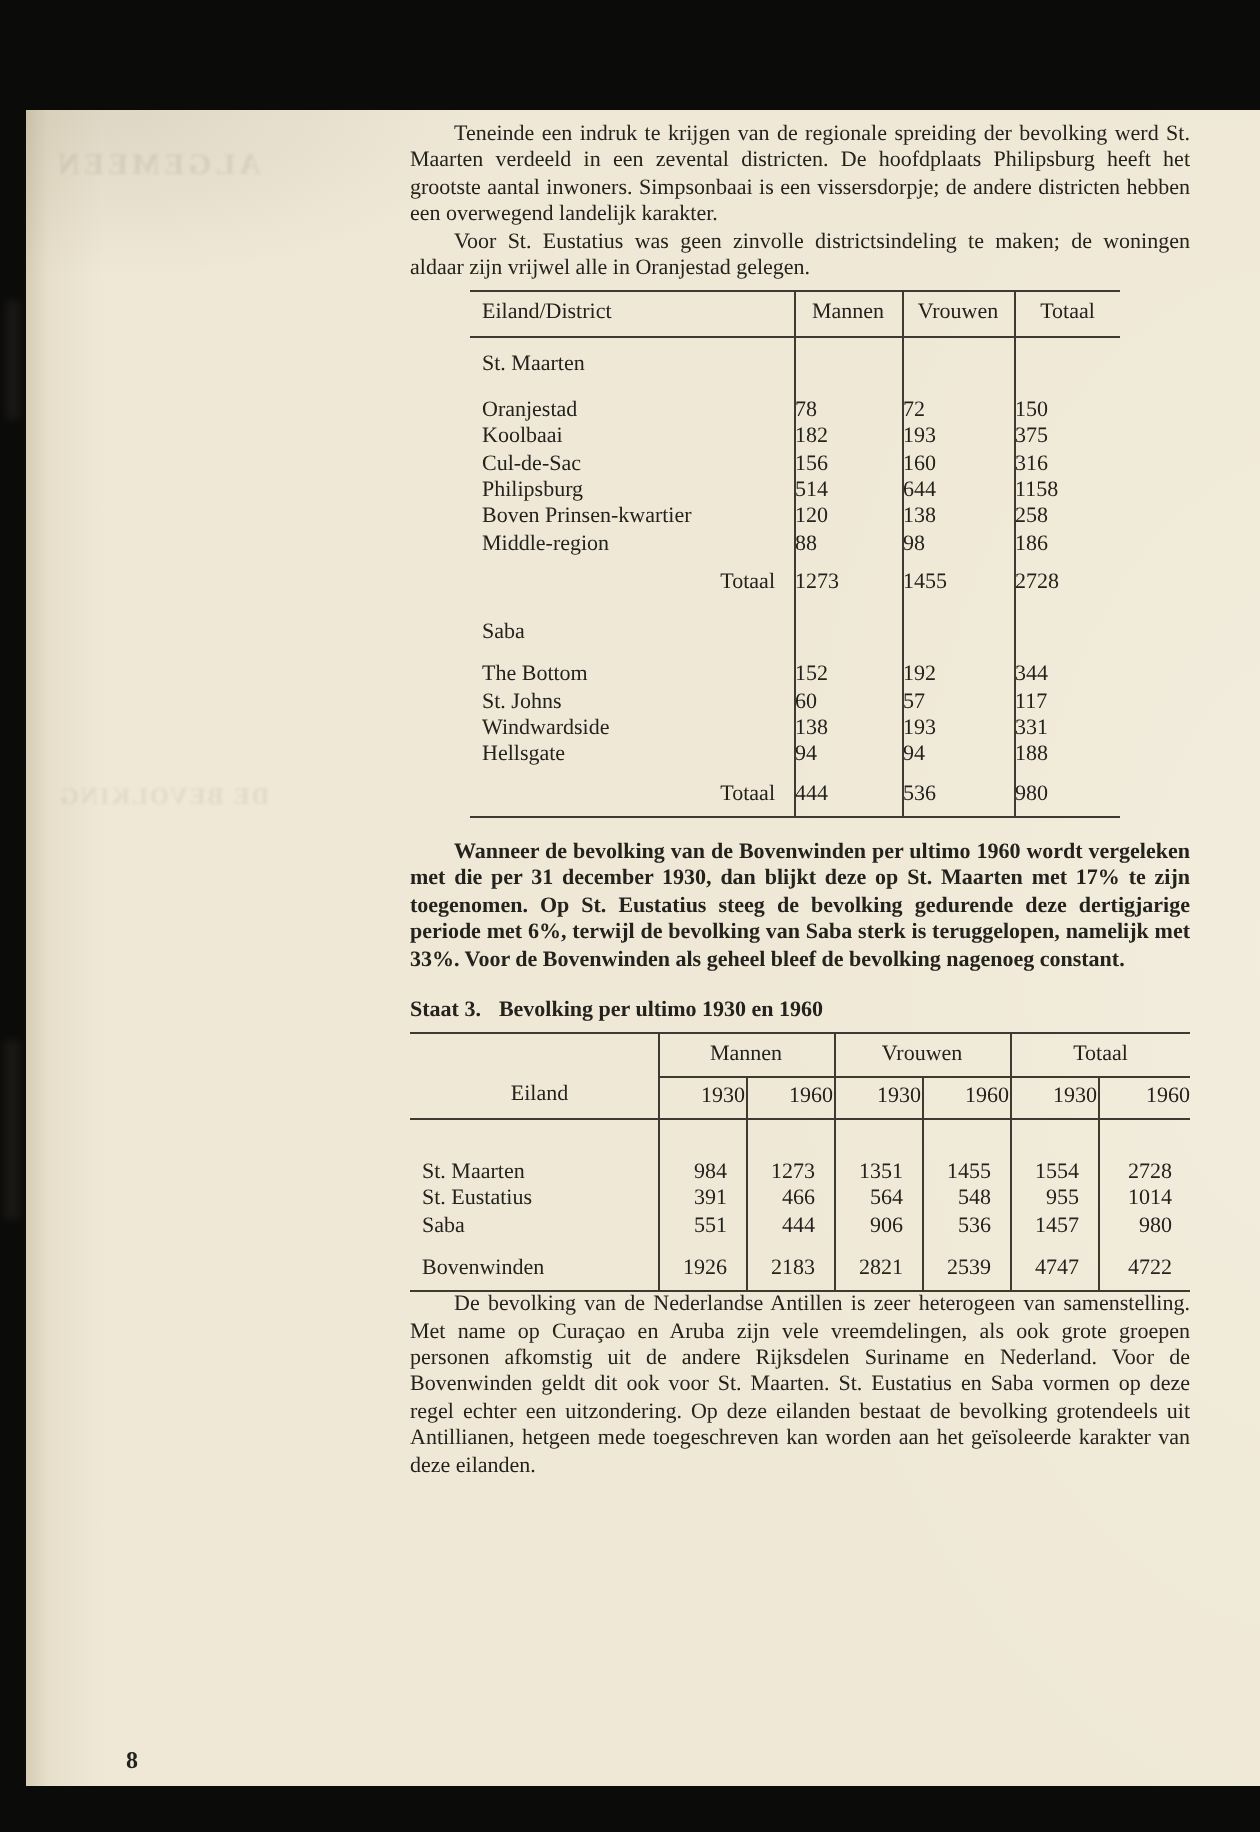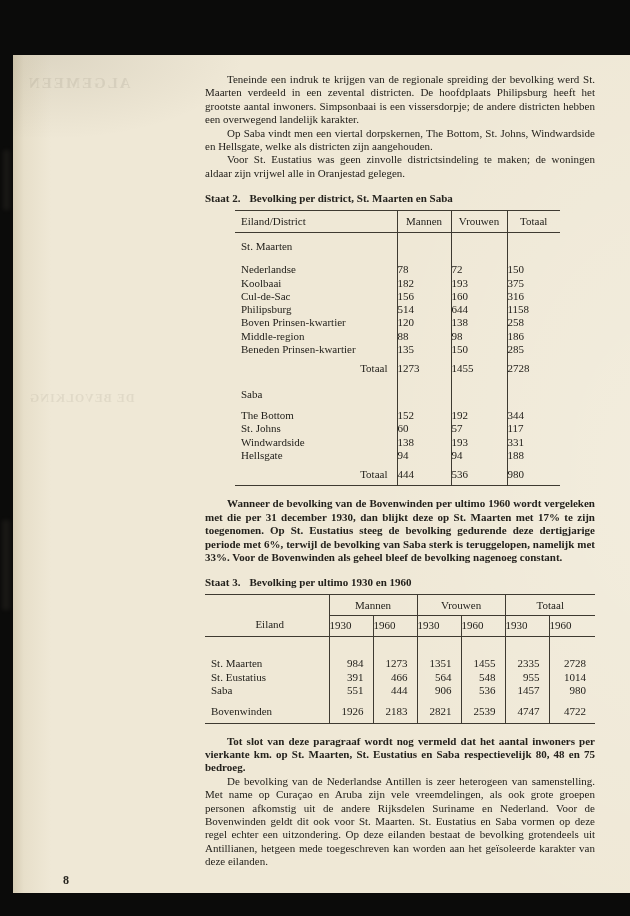--- a/index.html
+++ b/index.html
@@ -23,21 +23,21 @@
       radial-gradient(420px 700px at 105% 50%, rgba(255,255,248,.22), transparent 70%),
       linear-gradient(90deg, #d6cdb5 0px, #e7dfca 11px, #efe8d6 38px);
   }
   .ghost {
     position:absolute; transform:scaleX(-1); color:#57503f; font-weight:bold;
     filter:blur(.7px); white-space:nowrap;
   }
   .g1 { left:14px; top:20px; font-size:15px; letter-spacing:2px; opacity:.10; }
   .g2 { left:16px; top:336px; font-size:12px; letter-spacing:1px; opacity:.09; }
   .content {
-    position:absolute; left:192px; top:18px; width:390px;
+    position:absolute; left:192px; top:6px; width:390px;
     font-size:11px; line-height:13.4px; text-align:justify;
   }
   .bp { text-indent:22px; }
   .mt11 { margin-top:11px;font-weight:bold; }
   .staat-title { font-weight:bold; margin-top:12px; }
   .staat-title .tlabel { display:inline-block; margin-right:9px; }
   .sec-heading { font-weight:bold; text-indent:22px; margin-top:8px; margin-bottom:2px; }
 
   table { border-collapse:collapse; table-layout:fixed; font-size:11px; line-height:13.3px; color:#24221d; }
   .t2 { width:325px; margin:4px 0 0 30px; border-top:1px solid #3e3a31; border-bottom:1px solid #3e3a31; }
@@ -51,44 +51,42 @@
   .dist { padding-left:6px; }
   .tot { text-align:right; padding-right:9px; }
   .sp6 td { padding-top:6px; }
   .sp7 td { padding-top:7px; }
   .sp8 td { padding-top:8px; }
   .sp10 td { padding-top:10px; }
   .sp12 td { padding-top:12px; }
   .pb4 td { padding-bottom:4px; }
   .t3 .grp { border-bottom:1px solid #3e3a31; padding:4px 0 3px; text-align:center; }
   .t3 .eiland { border-bottom:1px solid #3e3a31; text-align:center; vertical-align:bottom; padding:0 0 5px 6px; }
-  .t3 .yr { border-bottom:1px solid #3e3a31; padding:3px 0 4px; text-align:left; }
+  .t3 .yr { border-bottom:1px solid #3e3a31; padding:3px 0 4px; text-align:right; }
   .t3 .fb td { padding-top:20px; }
   .num3 { text-align:right; padding-right:9px; }
   .iland { padding-left:6px; }
   .pageno { position:absolute; left:50px; top:818px; font-weight:bold; font-size:12px; }
 </style>
 </head>
 <body>
 
 <div class="scan">
   <div class="smudge sm1"></div>
   <div class="smudge sm2"></div>
 
   <div class="paper">
     <div class="ghost g1">ALGEMEEN</div>
     <div class="ghost g2">DE BEVOLKING</div>
 
     <div class="content">
 
       <p class="bp">Teneinde een indruk te krijgen van de regionale spreiding der bevolking werd St. Maarten verdeeld in een zevental districten. De hoofdplaats Philipsburg heeft het grootste aantal inwoners. Simpsonbaai is een vissersdorpje; de andere districten hebben een overwegend landelijk karakter.</p>
-      <p class="bp">Op Saba vindt men een viertal dorpskernen, The Bottom, St. Johns, Windwardside en Hellsgate, welke als districten zijn aangehouden.</p>
       <p class="bp">Voor St. Eustatius was geen zinvolle districtsindeling te maken; de woningen aldaar zijn vrijwel alle in Oranjestad gelegen.</p>
 
-      <p class="staat-title"><span class="tlabel">Staat 2.</span><span>Bevolking per district, St. Maarten en Saba</span></p>
 
       <table class="t2">
         <colgroup>
           <col style="width:162px">
             <col style="width:54px">
             <col style="width:56px">
             <col style="width:53px">
         </colgroup>
         <thead>
           <tr>
@@ -99,21 +97,21 @@
           </tr>
         </thead>
         <tbody>
           <tr class="sp7">
             <td class="fc dist">St. Maarten</td>
             <td></td>
             <td></td>
             <td></td>
           </tr>
           <tr class="sp10">
-            <td class="fc dist">Nederlandse</td>
+            <td class="fc dist">Oranjestad</td>
             <td class="num">78</td>
             <td class="num">72</td>
             <td class="num">150</td>
           </tr>
           <tr>
             <td class="fc dist">Koolbaai</td>
             <td class="num">182</td>
             <td class="num">193</td>
             <td class="num">375</td>
           </tr>
@@ -133,26 +131,20 @@
             <td class="fc dist">Boven Prinsen-kwartier</td>
             <td class="num">120</td>
             <td class="num">138</td>
             <td class="num">258</td>
           </tr>
           <tr>
             <td class="fc dist">Middle-region</td>
             <td class="num">88</td>
             <td class="num">98</td>
             <td class="num">186</td>
-          </tr>
-          <tr>
-            <td class="fc dist">Beneden Prinsen-kwartier</td>
-            <td class="num">135</td>
-            <td class="num">150</td>
-            <td class="num">285</td>
           </tr>
           <tr class="sp6">
             <td class="fc tot">Totaal</td>
             <td class="num">1273</td>
             <td class="num">1455</td>
             <td class="num">2728</td>
           </tr>
           <tr class="sp12">
             <td class="fc dist">Saba</td>
             <td></td>
@@ -222,21 +214,21 @@
             <th class="yr">1960</th>
           </tr>
         </thead>
         <tbody>
           <tr class="fb">
             <td class="fc iland">St. Maarten</td>
             <td class="num3">984</td>
             <td class="num3">1273</td>
             <td class="num3">1351</td>
             <td class="num3">1455</td>
-            <td class="num3">2335</td>
+            <td class="num3">1554</td>
             <td class="num3">2728</td>
           </tr>
           <tr>
             <td class="fc iland">St. Eustatius</td>
             <td class="num3">391</td>
             <td class="num3">466</td>
             <td class="num3">564</td>
             <td class="num3">548</td>
             <td class="num3">955</td>
             <td class="num3">1014</td>
@@ -255,21 +247,20 @@
             <td class="num3">1926</td>
             <td class="num3">2183</td>
             <td class="num3">2821</td>
             <td class="num3">2539</td>
             <td class="num3">4747</td>
             <td class="num3">4722</td>
           </tr>
         </tbody>
       </table>
 
-      <p class="bp mt11">Tot slot van deze paragraaf wordt nog vermeld dat het aantal inwoners per vierkante km. op St. Maarten, St. Eustatius en Saba respectievelijk 80, 48 en 75 bedroeg.</p>
 
 
       <p class="bp">De bevolking van de Nederlandse Antillen is zeer heterogeen van samenstelling. Met name op Curaçao en Aruba zijn vele vreemdelingen, als ook grote groepen personen afkomstig uit de andere Rijksdelen Suriname en Nederland. Voor de Bovenwinden geldt dit ook voor St. Maarten. St. Eustatius en Saba vormen op deze regel echter een uitzondering. Op deze eilanden bestaat de bevolking grotendeels uit Antillianen, hetgeen mede toegeschreven kan worden aan het geïsoleerde karakter van deze eilanden.</p>
 
     </div>
 
     <div class="pageno">8</div>
   </div>
 </div>
 

